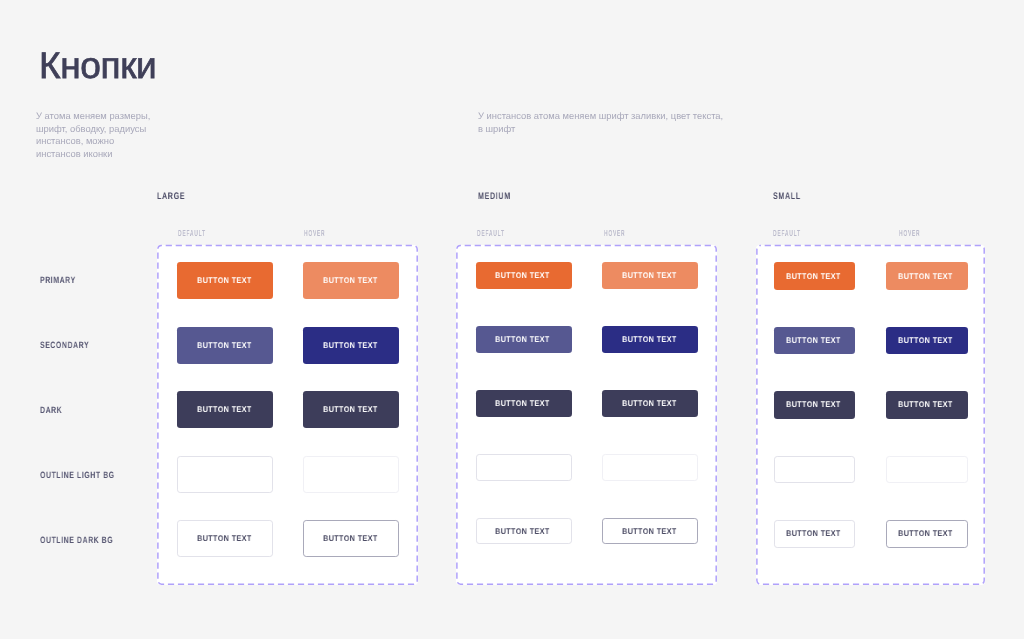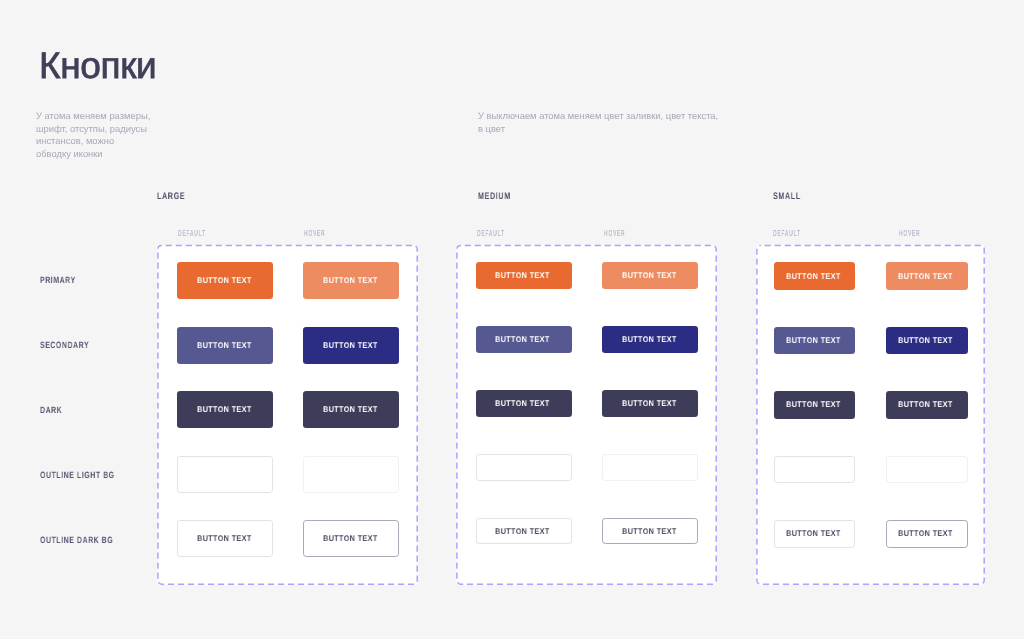--- a/index.html
+++ b/index.html
@@ -57,27 +57,27 @@
   .out-dark-hover{background:#fff;border:1.2px solid #A9A9BA;}
   .out-dark-hover > span{color:#4A4A63;}
 </style>
 </head>
 <body>
 
 <div class="page">
   <div class="title">Кнопки</div>
   <div class="desc desc-left">
     <div>У атома меняем размеры,</div>
-    <div>шрифт, отсутпы, радиусы</div>
+    <div>шрифт, обводку, радиусы</div>
     <div>инстансов, можно</div>
-    <div>обводку иконки</div>
+    <div>инстансов иконки</div>
   </div>
   <div class="desc desc-right">
-    <div>У выключаем атома меняем цвет заливки, цвет текста,</div>
-    <div>в цвет</div>
+    <div>У инстансов атома меняем шрифт заливки, цвет текста,</div>
+    <div>в шрифт</div>
   </div>
 
   <div class="row-lbl" style="top:274.5px">PRIMARY</div>
   <div class="row-lbl" style="top:339.5px">SECONDARY</div>
   <div class="row-lbl" style="top:404.5px">DARK</div>
   <div class="row-lbl" style="top:469.5px">OUTLINE LIGHT BG</div>
   <div class="row-lbl" style="top:534.5px">OUTLINE DARK BG</div>
 
   <div class="col-hdr" style="left:157px">LARGE</div>
   <div class="sub-lbl" style="left:178px">DEFAULT</div>

